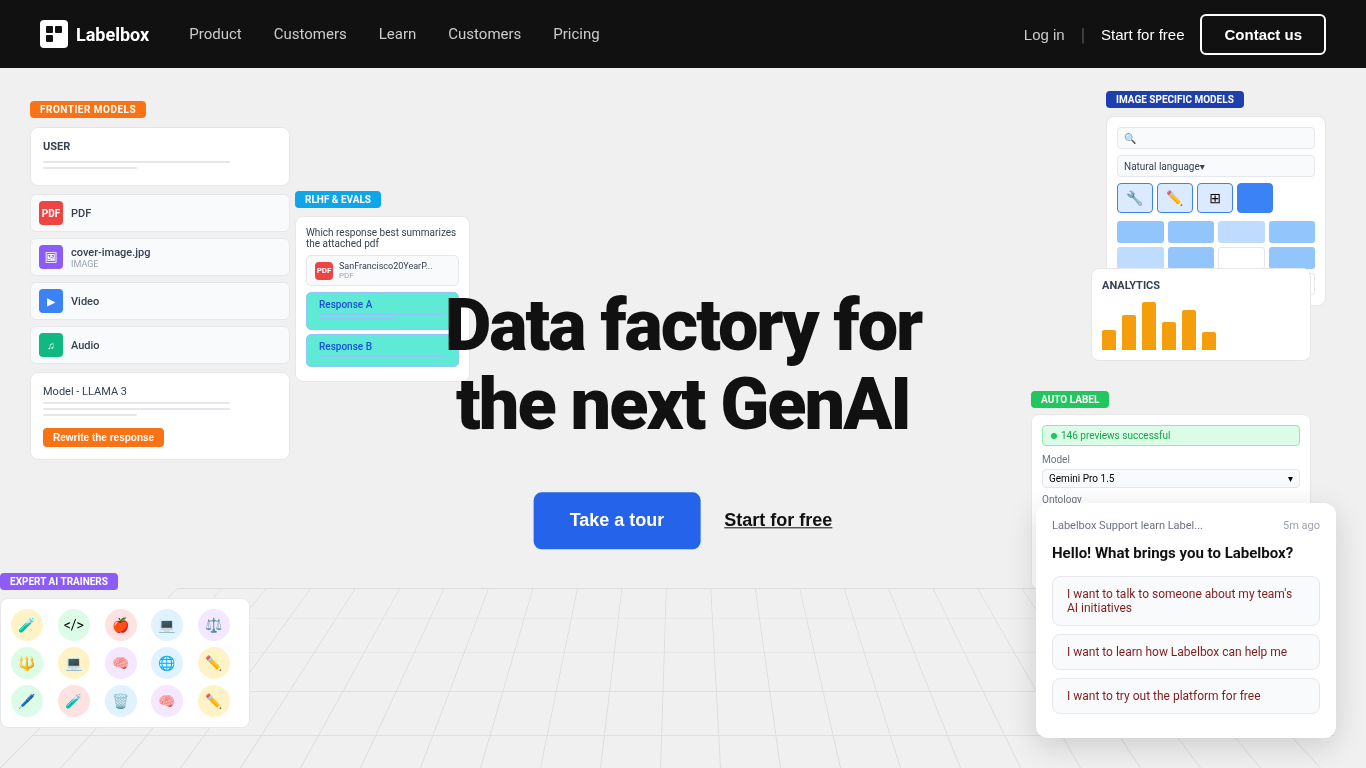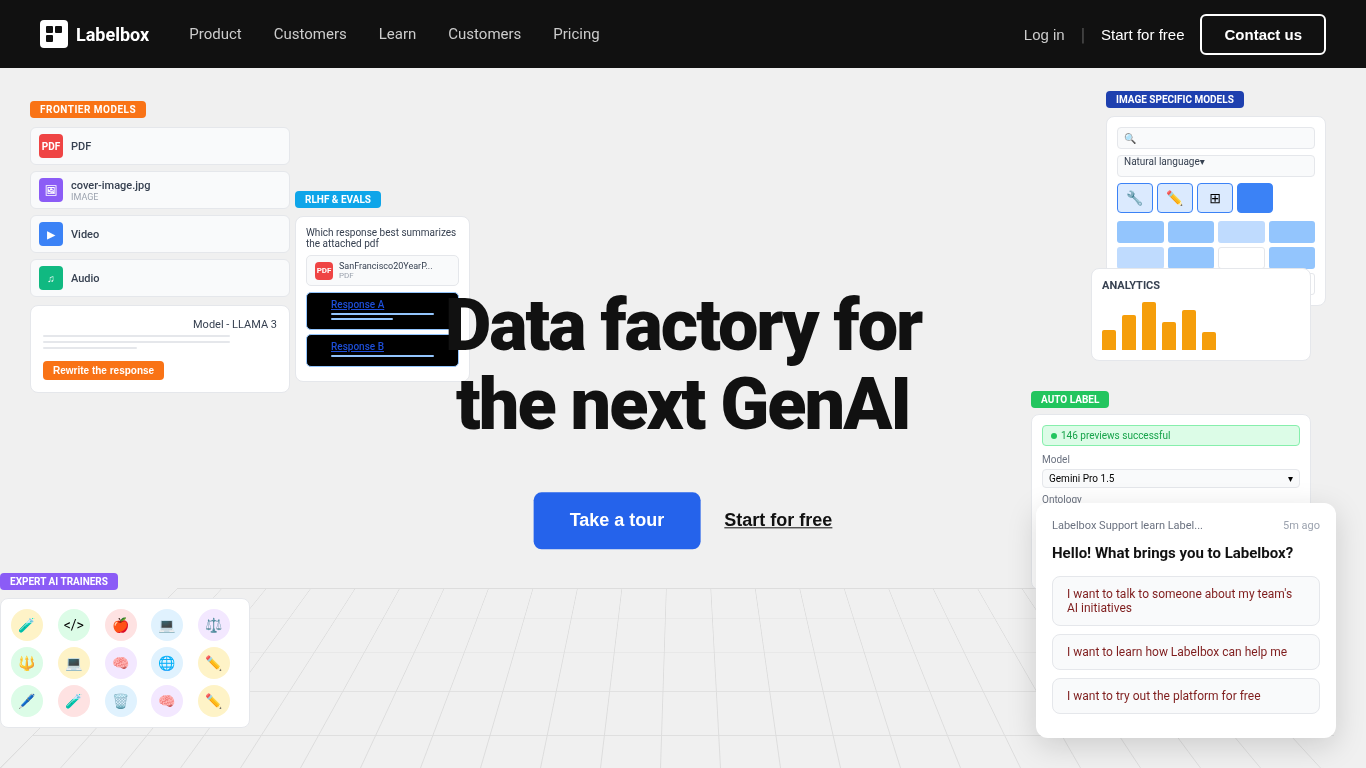--- a/index.html
+++ b/index.html
@@ -130,21 +130,21 @@
       border: 1px solid #e5e7eb; border-radius: 6px;
       margin-bottom: 6px; font-size: 11px;
     }
     .file-icon { width: 24px; height: 24px; border-radius: 4px; display: flex; align-items: center; justify-content: center; font-size: 10px; font-weight: bold; color: white; flex-shrink: 0; }
     .file-icon.pdf { background: #ef4444; }
     .file-icon.img { background: #8b5cf6; }
     .file-icon.vid { background: #3b82f6; }
     .file-icon.aud { background: #10b981; }
     .file-name { font-size: 11px; color: #374151; font-weight: 500; }
     .file-sub { font-size: 9px; color: #9ca3af; }
-    .model-label { font-size: 11px; color: #374151; margin-bottom: 4px; text-align: right; }
+    .model-label { font-size: 11px; color: #374151; margin-bottom: 4px; }
     .rewrite-btn {
       background: #f97316;
       color: white;
       border: none;
       border-radius: 4px;
       padding: 4px 10px;
       font-size: 10px;
       font-weight: 600;
       cursor: pointer;
       margin-top: 8px;
@@ -206,29 +206,28 @@
       border-radius: 8px;
       padding: 10px;
     }
     .rlhf-title { font-size: 10px; color: #374151; margin-bottom: 6px; }
     .pdf-item {
       display: flex; align-items: center; gap: 6px;
       background: #f9fafb; border: 1px solid #e5e7eb;
       border-radius: 5px; padding: 5px 8px; margin-bottom: 6px;
     }
     .response-option {
-      background: #000000;
+      background: #5eead4;
       border: 1px solid #93c5fd;
       border-radius: 5px;
-      padding: 6px 24px;
+      padding: 6px 12px;
       margin-bottom: 4px;
       font-size: 10px;
       color: #1d4ed8;
       font-weight: 500;
-      text-decoration: underline;
     }
     .response-lines { height: 2px; background: #93c5fd; border-radius: 2px; margin: 3px 0; }
 
     
     .right-panel {
       position: absolute;
       right: 40px;
       top: 20px;
       width: 220px;
       z-index: 5;
@@ -259,21 +258,21 @@
       padding: 0 6px;
       font-size: 10px;
       color: #9ca3af;
     }
     .select-bar {
       background: #f9fafb;
       border: 1px solid #e5e7eb;
       border-radius: 4px;
       height: 22px;
       margin-bottom: 6px;
-      display: flex; align-items: flex-start;
+      display: flex; align-items: center;
       padding: 0 6px;
       font-size: 10px;
       color: #374151;
     }
     .tool-icons-row {
       display: flex; gap: 4px; margin-bottom: 8px;
     }
     .tool-icon {
       width: 36px; height: 30px;
       border: 1px solid #e5e7eb;
@@ -435,20 +434,25 @@
     <button class="btn-start">Start for free</button>
     <button class="btn-contact">Contact us</button>
   </div>
 </nav>
 
 <section class="hero">
   <div class="grid-floor"></div>
 
   <div class="left-panel">
     <div class="badge-orange">FRONTIER MODELS</div>
+    <div class="panel-box">
+      <div class="panel-box-title">USER</div>
+      <div class="panel-line"></div>
+      <div class="panel-line short"></div>
+    </div>
     <div class="file-item">
       <div class="file-icon pdf">PDF</div>
       <span class="file-name">PDF</span>
     </div>
     <div class="file-item">
       <div class="file-icon img">🖼</div>
       <div>
         <div class="file-name">cover-image.jpg</div>
         <div class="file-sub">IMAGE</div>
       </div>

